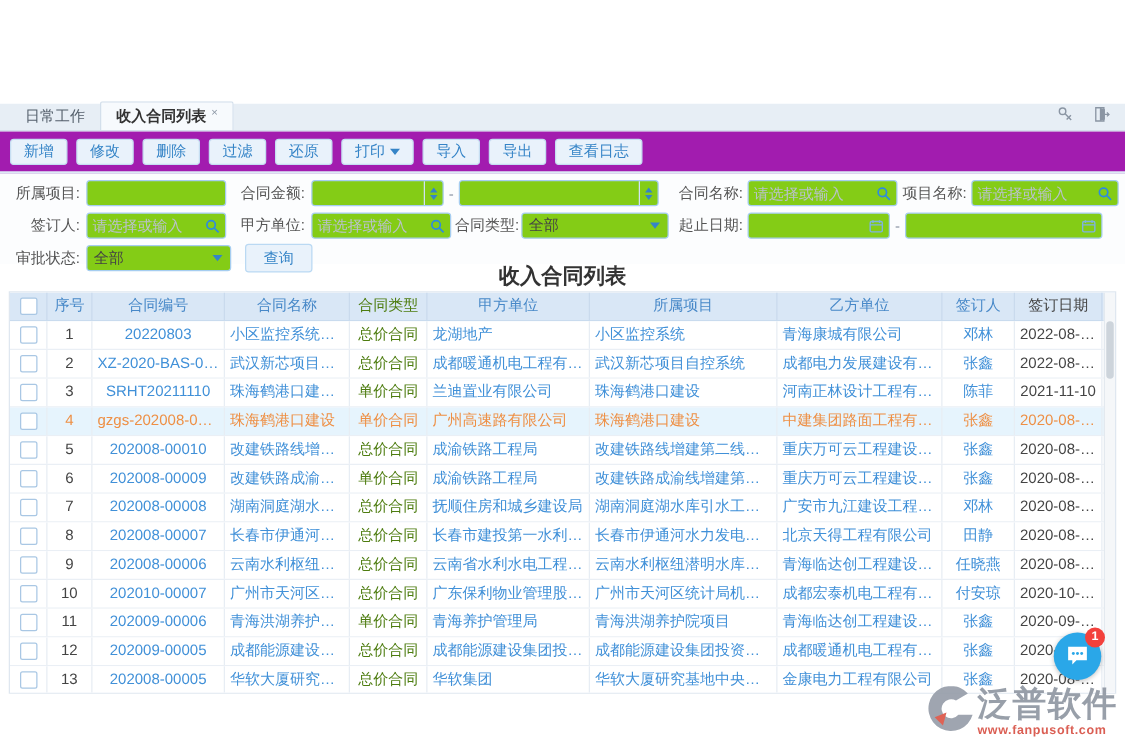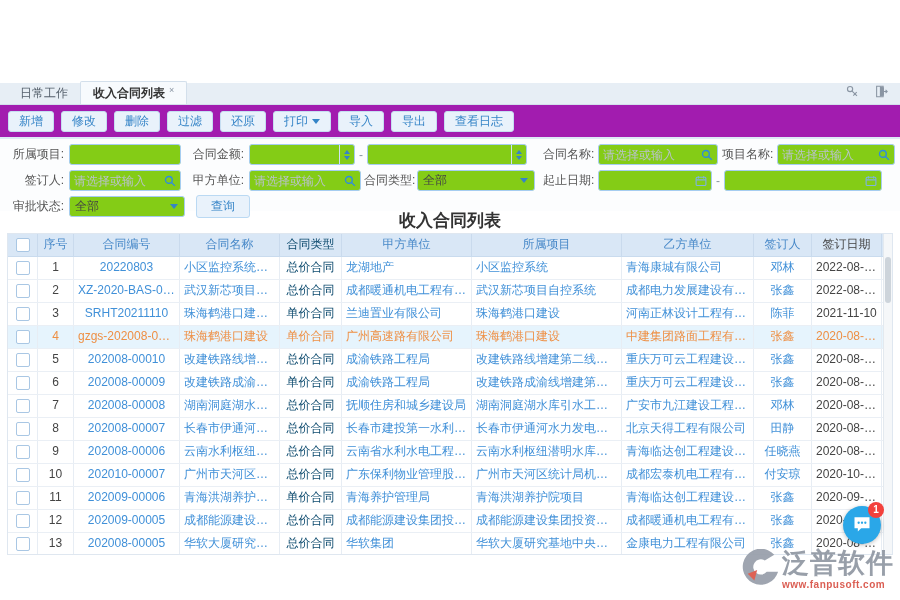--- a/index.html
+++ b/index.html
@@ -42,21 +42,21 @@
   
   .tablewrap{position:relative;margin:0 7px;width:886px;height:322px;overflow:hidden;border:1px solid #dfe7f0;box-sizing:border-box;background:#fff}
   .trow{display:flex;height:22px;line-height:21px;border-bottom:1px solid #eaeff5;background:#fff}
   .thead{background:#d9e7f6;color:#4788c8;border-bottom:1px solid #c9dbee}
   .thead .cell{border-right:1px solid #c9daed;text-align:center}
   .cell{border-right:1px solid #e7edf4;padding:0 4px;overflow:hidden;white-space:nowrap;text-overflow:ellipsis;box-sizing:border-box;flex:0 0 auto}
   .ck{width:30px;display:flex;align-items:center;justify-content:center}
   .c0{width:36px;text-align:center}
   .c1{width:106px;text-align:center}
   .c2{width:100px;text-align:left}
-  .c3{width:62px;text-align:center;color:#0c4a6e}
+  .c3{width:62px;text-align:center;color:#4d7c0f}
   .c4{width:130px;text-align:left}
   .c5{width:150px;text-align:left}
   .c6{width:132px;text-align:left}
   .c7{width:58px;text-align:center}
   .c8{width:70px;text-align:center;color:#444}
   .link{color:#4090d8;cursor:pointer}
   .cbox{width:12px;height:12px;border:1px solid #a9c7e4;border-radius:2px;background:#fff;display:inline-block}
   .trow.hl{background:#e6f4fd}
   .trow.hl .cell,.trow.hl .link{color:#ee8f44}
   .vsb{position:absolute;top:0;right:0;bottom:0;width:8px;background:#f5f7f9;border-left:1px solid #e3e9ef}

